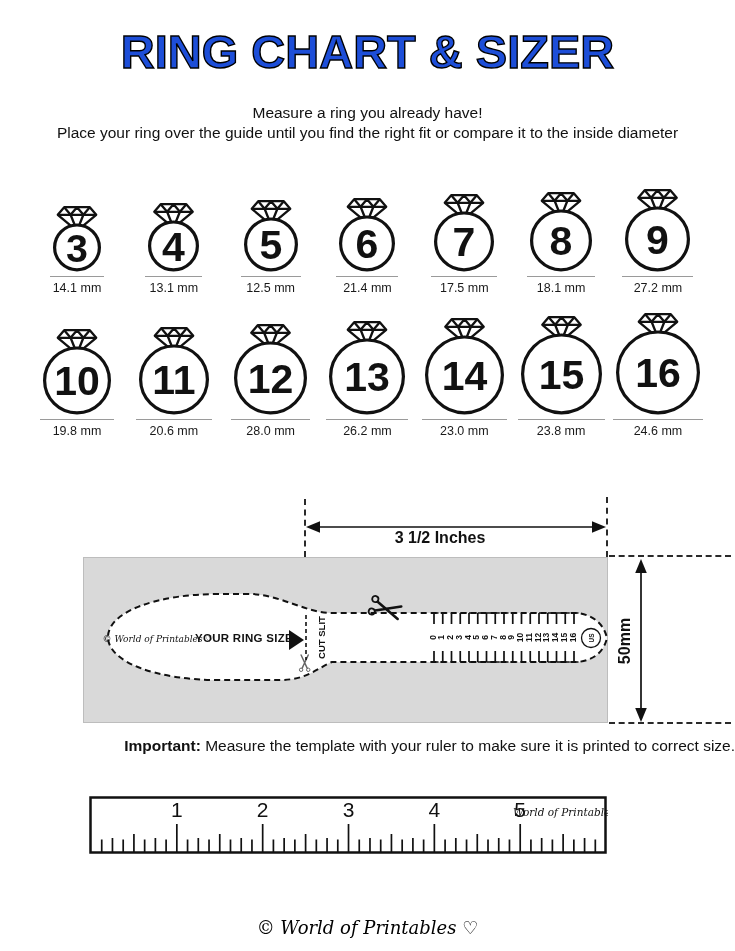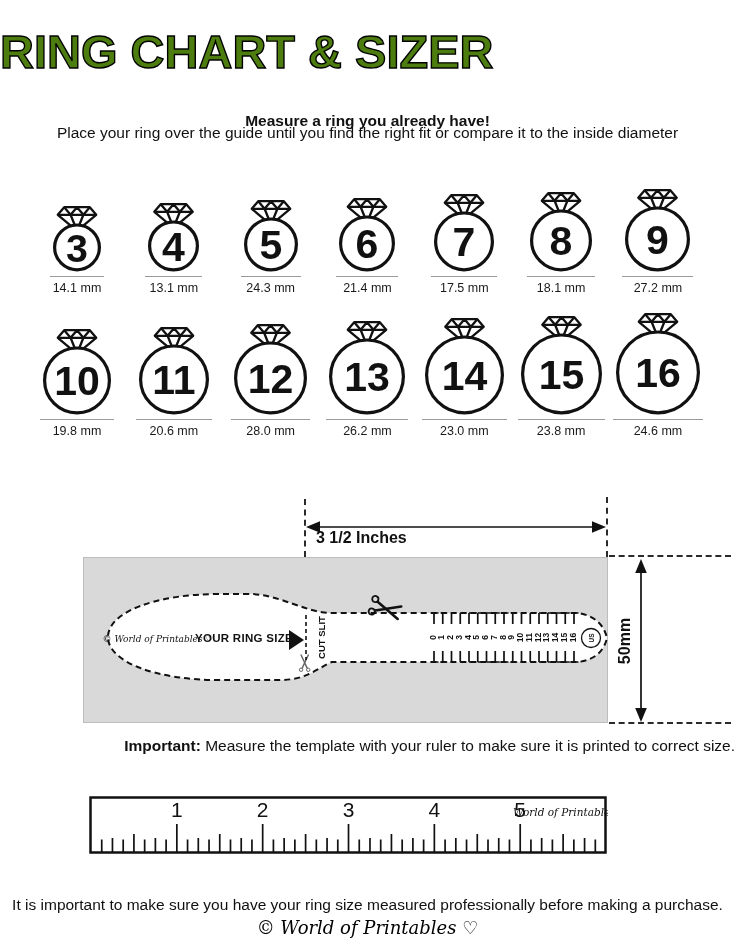--- a/index.html
+++ b/index.html
@@ -1,36 +1,36 @@
 <!DOCTYPE html>
 <html><head>
 <meta charset="utf-8">
 <style>
   html,body{margin:0;padding:0;background:#fff;}
   .page{position:relative;width:735px;height:951px;background:#fff;overflow:hidden;
         font-family:"Liberation Sans",sans-serif;color:#111;}
   .abs{position:absolute;}
 
-  .title{left:0;top:24px;width:735px;text-align:left;font-size:47px;font-weight:bold;
-         letter-spacing:0px;-webkit-text-stroke:1.4px #000;color:#4d7c0f;}
-  .intro-heading{left:0;top:104px;width:735px;text-align:center;font-size:15.5px;font-weight:bold;margin-top:8px;}
+  .title{left:0;top:24px;width:735px;text-align:center;font-size:47px;font-weight:bold;
+         letter-spacing:0px;-webkit-text-stroke:1.4px #000;color:#1d4ed8;}
+  .intro-heading{left:0;top:104px;width:735px;text-align:center;font-size:15.5px;font-weight:normal;}
   .intro-body{left:0;top:124px;width:735px;text-align:center;font-size:15.5px;}
 
   .ring-row{left:30px;width:675px;display:flex;justify-content:space-between;}
   .ring-row-1{top:186px;}
   .ring-row-2{top:310px;}
   .ring-item{width:94px;display:flex;flex-direction:column;align-items:center;}
   .ring-fig{display:flex;align-items:flex-end;justify-content:center;}
   .ring-line{height:1px;background:#9a9a9a;margin-top:3px;}
   .ring-mm{font-size:12.5px;margin-top:4px;color:#1a1a1a;}
 
   .dash-v{width:0;border-left:2px dashed #2a2a2a;}
   .dash-h{height:0;border-top:2px dashed #2a2a2a;}
 
-  .inches-label{left:316px;top:529px;width:300px;text-align:left;font-size:16px;font-weight:bold;}
+  .inches-label{left:290px;top:529px;width:300px;text-align:center;font-size:16px;font-weight:bold;}
   .mm50-label{left:580px;top:632px;width:90px;text-align:center;font-size:16px;font-weight:bold;
               transform:rotate(-90deg);}
 
   .gray-box{left:83px;top:557px;width:525px;height:166px;background:#d9d9d9;border:1px solid #bdbdbd;box-sizing:border-box;}
   .gray-box svg{position:absolute;left:0;top:0;}
 
   .important-line{left:0;top:737px;width:735px;text-align:right;font-size:15.5px;}
 
   .ruler-wrap{left:89px;top:796px;}
 
@@ -88,21 +88,21 @@
               <path d="M18 3 L82 3 L98 22 L50 62 L2 22 Z" fill="none" stroke="#111" stroke-width="2.3" vector-effect="non-scaling-stroke" stroke-linejoin="round"></path>
               <path d="M2 22 L98 22" fill="none" stroke="#111" stroke-width="2.3" vector-effect="non-scaling-stroke" stroke-linejoin="round"></path>
               <path d="M18 3 L34 22 L50 3 L66 22 L82 3" fill="none" stroke="#111" stroke-width="2.3" vector-effect="non-scaling-stroke" stroke-linejoin="round"></path>
               <path d="M34 22 L50 62 M66 22 L50 62" fill="none" stroke="#111" stroke-width="2.3" vector-effect="non-scaling-stroke" stroke-linejoin="round"></path>
             </g>
     <circle cx="32" cy="47.4" r="25.4" fill="#fff" stroke="#111" stroke-width="3.2"></circle>
     <text x="32" y="62.16" text-anchor="middle" font-size="41" font-weight="bold" font-family="Liberation Sans, sans-serif" fill="#111">5</text>
           </svg>
         </div>
         <div class="ring-line" style="width:60px"></div>
-        <div class="ring-mm">24.3 mm</div>
+        <div class="ring-mm">12.5 mm</div>
       </div>
       <div class="ring-item">
         <div class="ring-fig" style="height:87px">
           <svg width="66" height="78">
     <g transform="translate(13,3) scale(0.4)">
               <path d="M18 3 L82 3 L98 22 L50 62 L2 22 Z" fill="none" stroke="#111" stroke-width="2.3" vector-effect="non-scaling-stroke" stroke-linejoin="round"></path>
               <path d="M2 22 L98 22" fill="none" stroke="#111" stroke-width="2.3" vector-effect="non-scaling-stroke" stroke-linejoin="round"></path>
               <path d="M18 3 L34 22 L50 3 L66 22 L82 3" fill="none" stroke="#111" stroke-width="2.3" vector-effect="non-scaling-stroke" stroke-linejoin="round"></path>
               <path d="M34 22 L50 62 M66 22 L50 62" fill="none" stroke="#111" stroke-width="2.3" vector-effect="non-scaling-stroke" stroke-linejoin="round"></path>
             </g>
@@ -344,16 +344,15 @@
      <rect x="1.5" y="1.5" width="515" height="55" fill="#fff" stroke="#111" stroke-width="2.5"></rect>
      <path d="M12.73,56 L12.73,43.5 M23.46,56 L23.46,42 M34.19,56 L34.19,43.5 M44.92,56 L44.92,38 M55.650000000000006,56 L55.650000000000006,43.5 M66.38,56 L66.38,42 M77.11,56 L77.11,43.5 M87.84,56 L87.84,28 M98.57000000000001,56 L98.57000000000001,43.5 M109.30000000000001,56 L109.30000000000001,42 M120.03,56 L120.03,43.5 M130.76,56 L130.76,38 M141.49,56 L141.49,43.5 M152.22,56 L152.22,42 M162.95000000000002,56 L162.95000000000002,43.5 M173.68,56 L173.68,28 M184.41,56 L184.41,43.5 M195.14000000000001,56 L195.14000000000001,42 M205.87,56 L205.87,43.5 M216.60000000000002,56 L216.60000000000002,38 M227.33,56 L227.33,43.5 M238.06,56 L238.06,42 M248.79000000000002,56 L248.79000000000002,43.5 M259.52,56 L259.52,28 M270.25,56 L270.25,43.5 M280.98,56 L280.98,42 M291.71000000000004,56 L291.71000000000004,43.5 M302.44,56 L302.44,38 M313.17,56 L313.17,43.5 M323.90000000000003,56 L323.90000000000003,42 M334.63,56 L334.63,43.5 M345.36,56 L345.36,28 M356.09000000000003,56 L356.09000000000003,43.5 M366.82,56 L366.82,42 M377.55,56 L377.55,43.5 M388.28000000000003,56 L388.28000000000003,38 M399.01,56 L399.01,43.5 M409.74,56 L409.74,42 M420.47,56 L420.47,43.5 M431.20000000000005,56 L431.20000000000005,28 M441.93,56 L441.93,43.5 M452.66,56 L452.66,42 M463.39000000000004,56 L463.39000000000004,43.5 M474.12,56 L474.12,38 M484.85,56 L484.85,43.5 M495.58000000000004,56 L495.58000000000004,42 M506.31,56 L506.31,43.5 " stroke="#111" stroke-width="1.7" fill="none"></path>
      <text x="87.84" y="21" text-anchor="middle" font-size="21" font-family="Liberation Sans, sans-serif" fill="#111">1</text>
         <text x="173.68" y="21" text-anchor="middle" font-size="21" font-family="Liberation Sans, sans-serif" fill="#111">2</text>
         <text x="259.52" y="21" text-anchor="middle" font-size="21" font-family="Liberation Sans, sans-serif" fill="#111">3</text>
         <text x="345.36" y="21" text-anchor="middle" font-size="21" font-family="Liberation Sans, sans-serif" fill="#111">4</text>
         <text x="431.20000000000005" y="21" text-anchor="middle" font-size="21" font-family="Liberation Sans, sans-serif" fill="#111">5</text>
      <text x="480" y="20" text-anchor="middle" font-size="10.5" font-style="italic" font-family="DejaVu Serif, serif" fill="#111">World of Printables♡</text>
    </svg></div>
 
-  <div class="abs footer-body">It is important to make sure you have your ring size measured professionally before making a purchase.</div>
   <div class="abs footer-brand brand-script">© World of Printables ♡</div>
 
 </div>
 
 </body></html>

